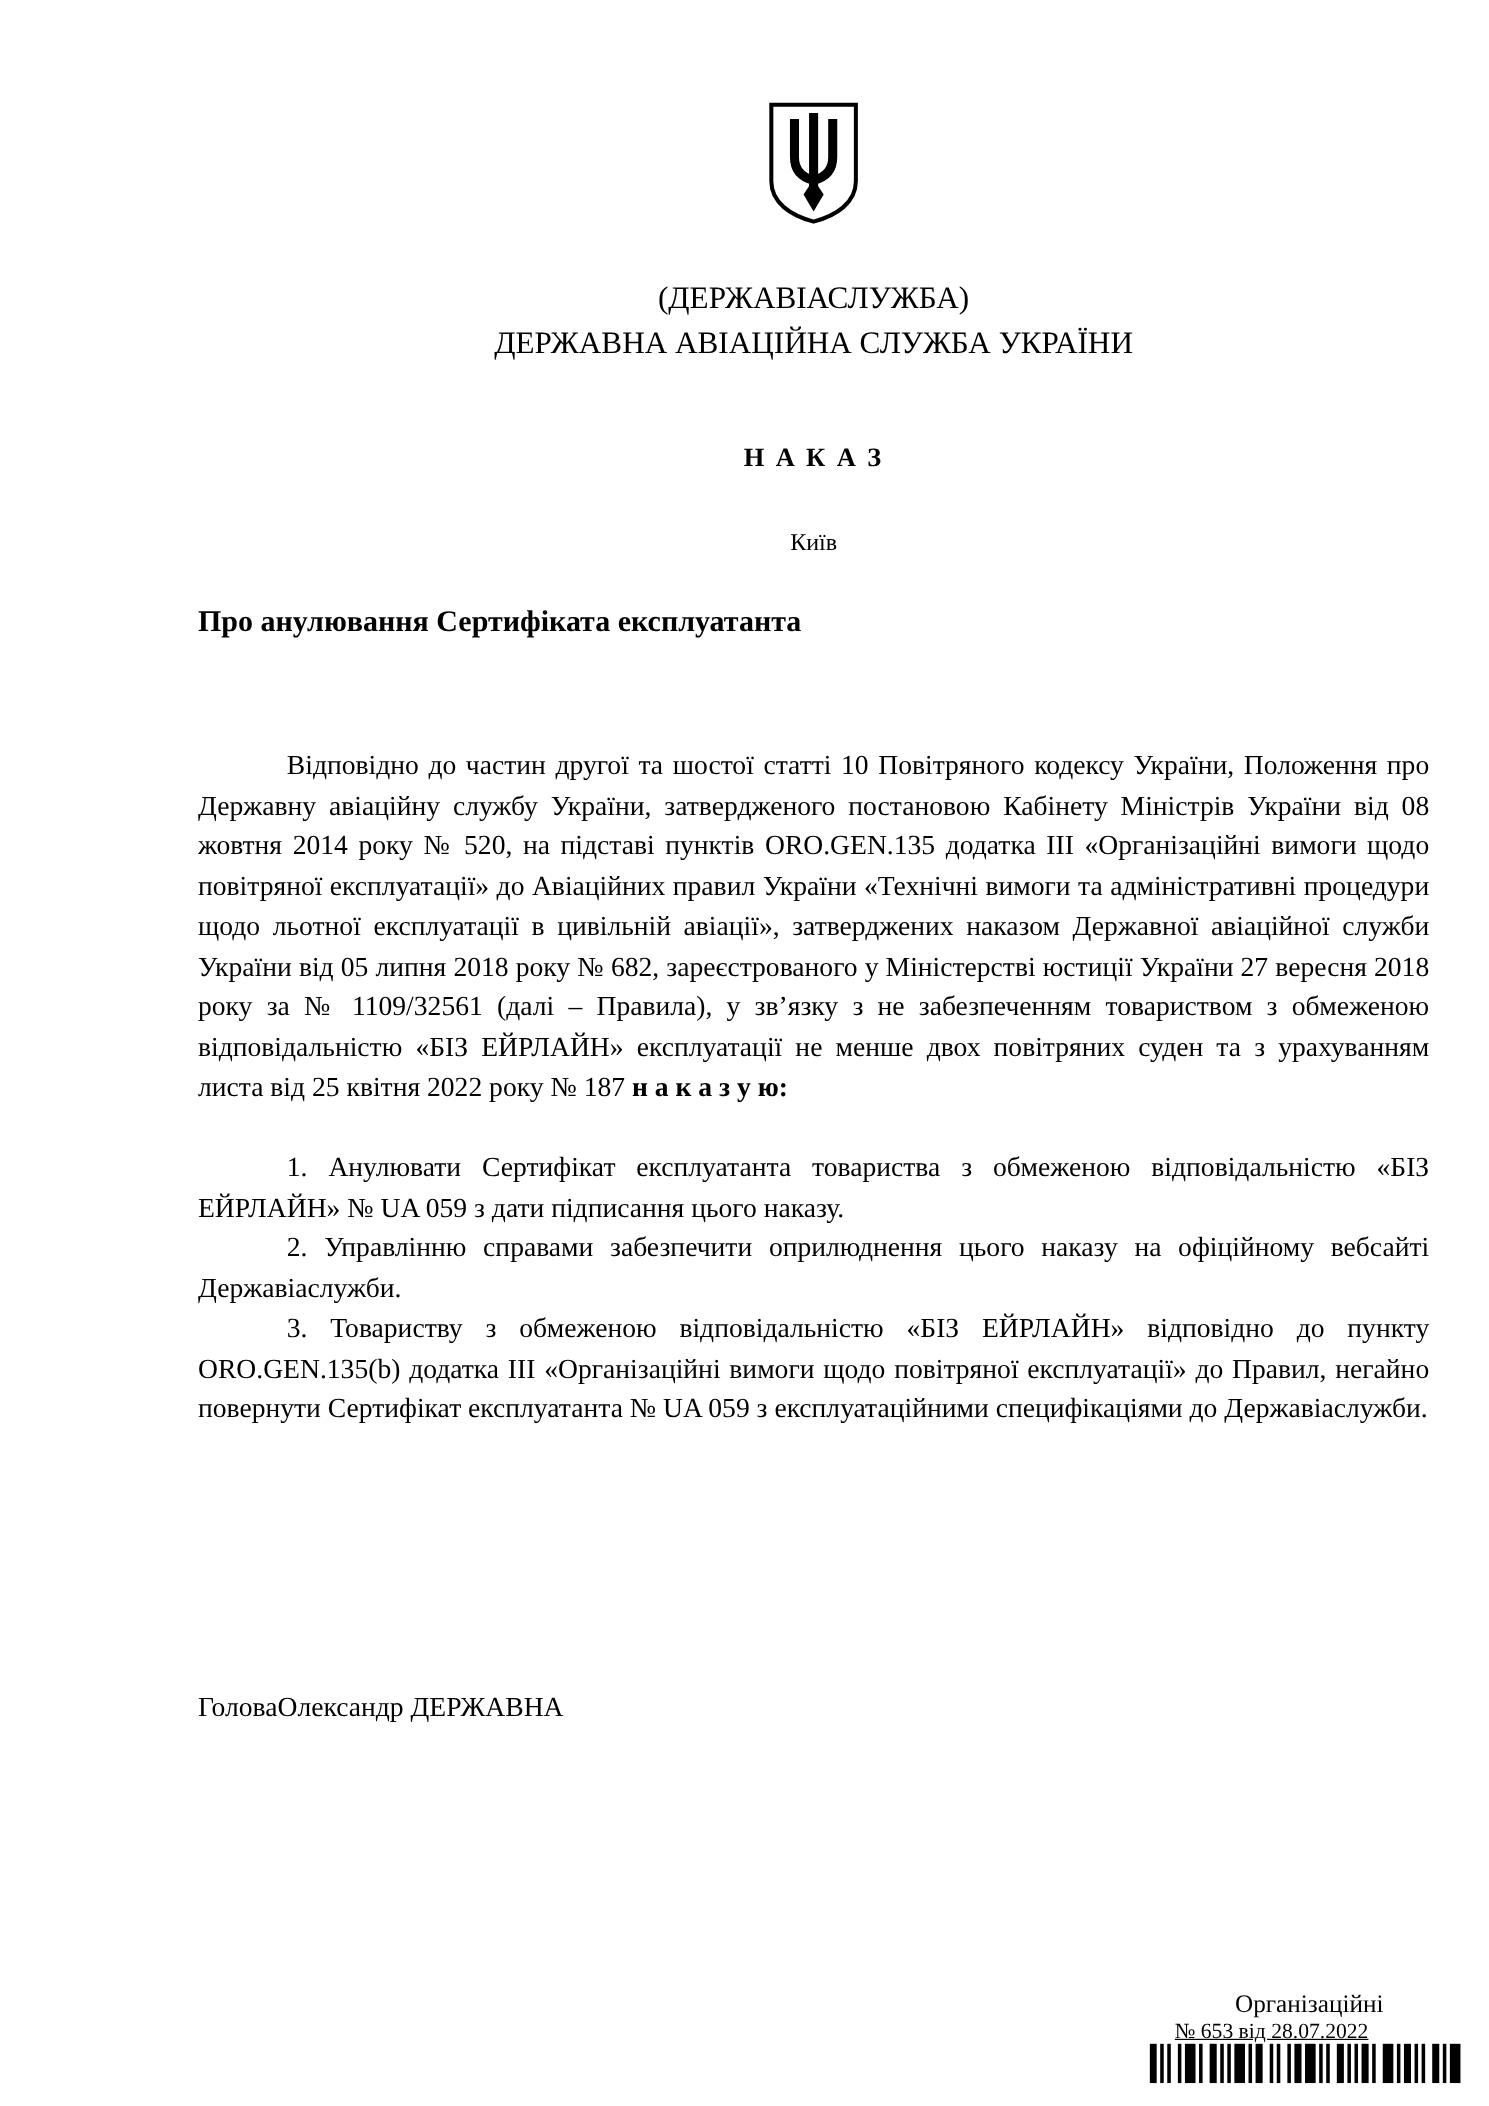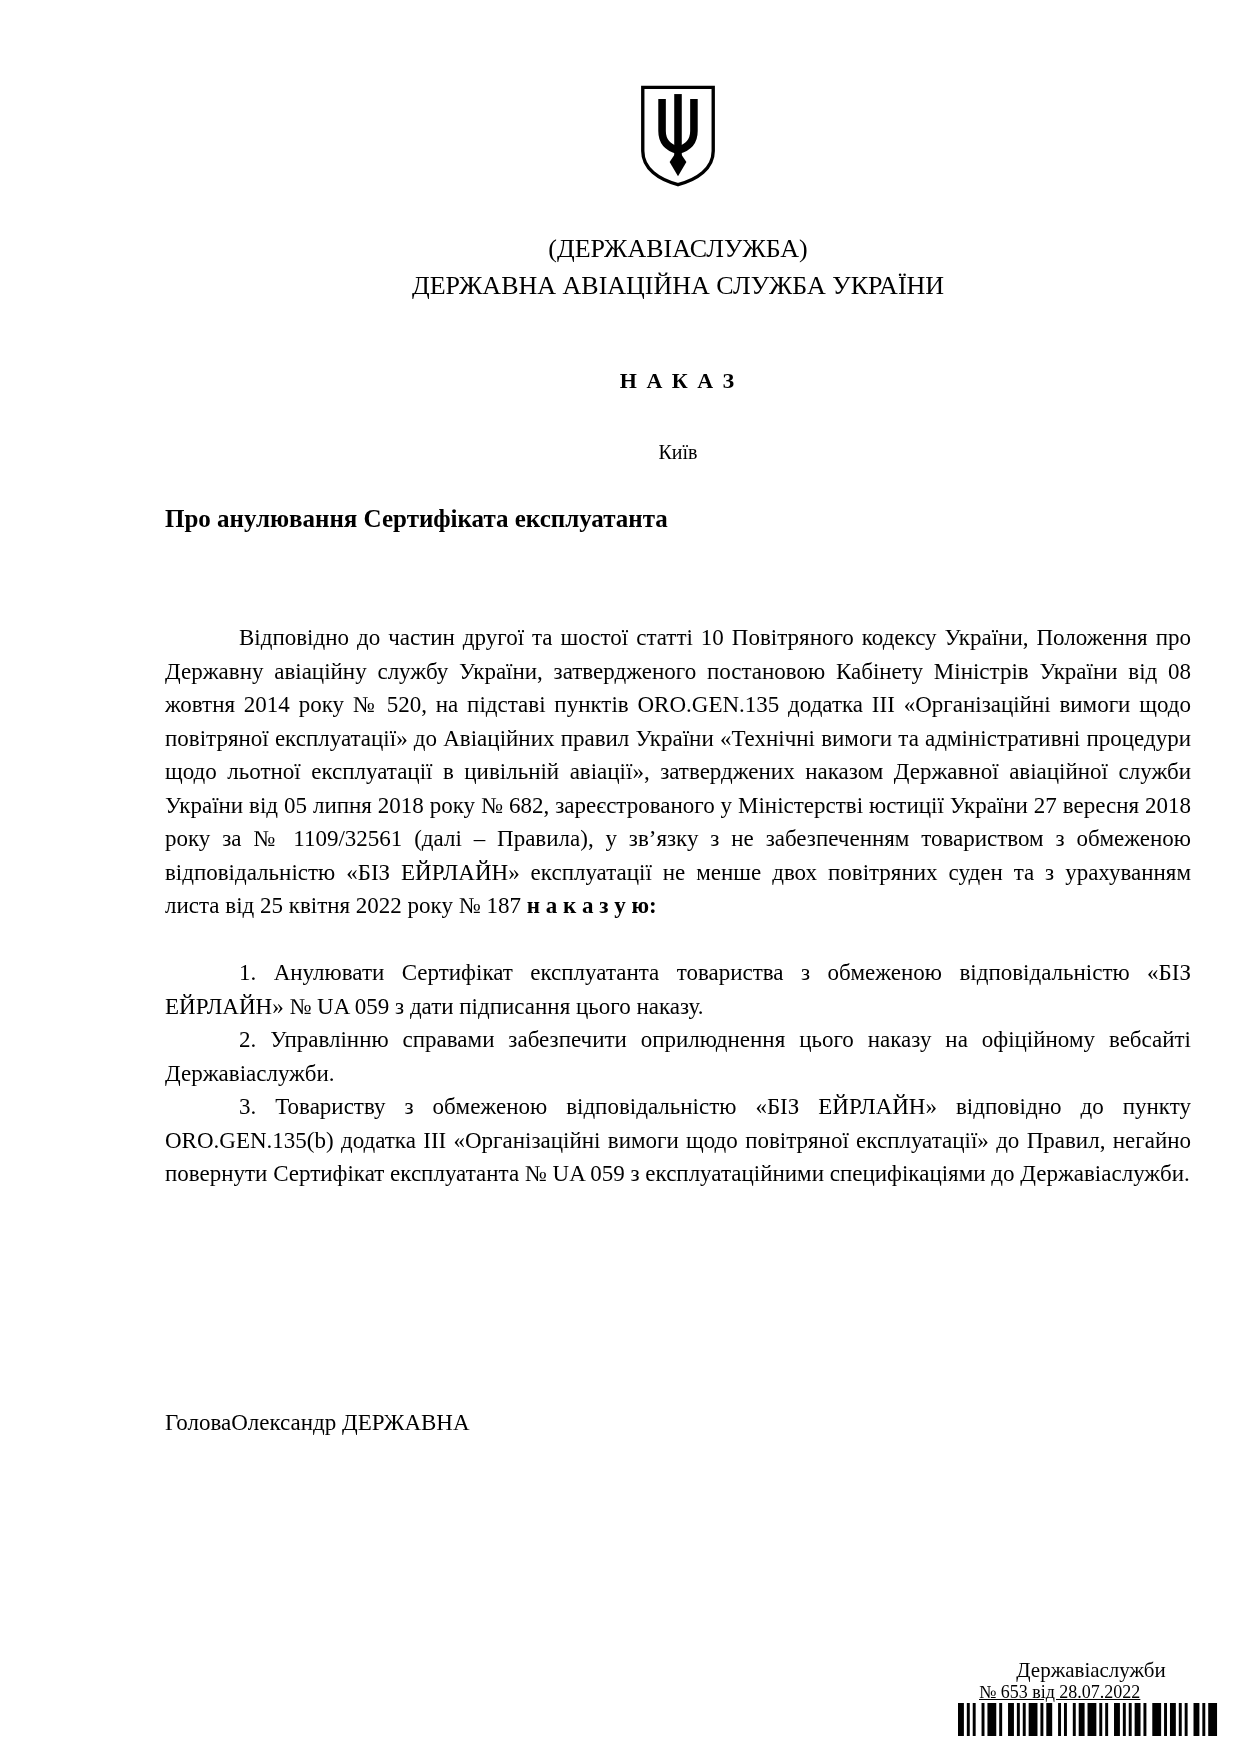--- a/index.html
+++ b/index.html
@@ -150,21 +150,21 @@
       <p>3. Товариству з обмеженою відповідальністю «БІЗ ЕЙРЛАЙН» відповідно до пункту ORO.GEN.135(b) додатка ІІІ «Організаційні вимоги щодо повітряної експлуатації» до Правил, негайно повернути Сертифікат експлуатанта № UA 059 з експлуатаційними специфікаціями до Державіаслужби.</p>
     </div>
   </div>
 
   <div class="signature">
     <span>Голова</span>
     <span>Олександр ДЕРЖАВНА</span>
   </div>
 
   <div class="stamp">
-    <div class="stamp-org">Державіаслужби</div>
+    <div class="stamp-org">Організаційні</div>
     <div class="stamp-num">№ 653 від 28.07.2022</div>
     <svg class="barcode" viewBox="0 0 262 33" preserveAspectRatio="none" xmlns="http://www.w3.org/2000/svg" aria-hidden="true">
         <rect x="0.00" y="0" width="5.89" height="33" fill="#000"></rect>
         <rect x="8.83" y="0" width="2.94" height="33" fill="#000"></rect>
         <rect x="14.72" y="0" width="2.94" height="33" fill="#000"></rect>
         <rect x="23.55" y="0" width="2.94" height="33" fill="#000"></rect>
         <rect x="29.44" y="0" width="8.83" height="33" fill="#000"></rect>
         <rect x="41.21" y="0" width="2.94" height="33" fill="#000"></rect>
         <rect x="50.04" y="0" width="5.89" height="33" fill="#000"></rect>
         <rect x="58.88" y="0" width="2.94" height="33" fill="#000"></rect>

